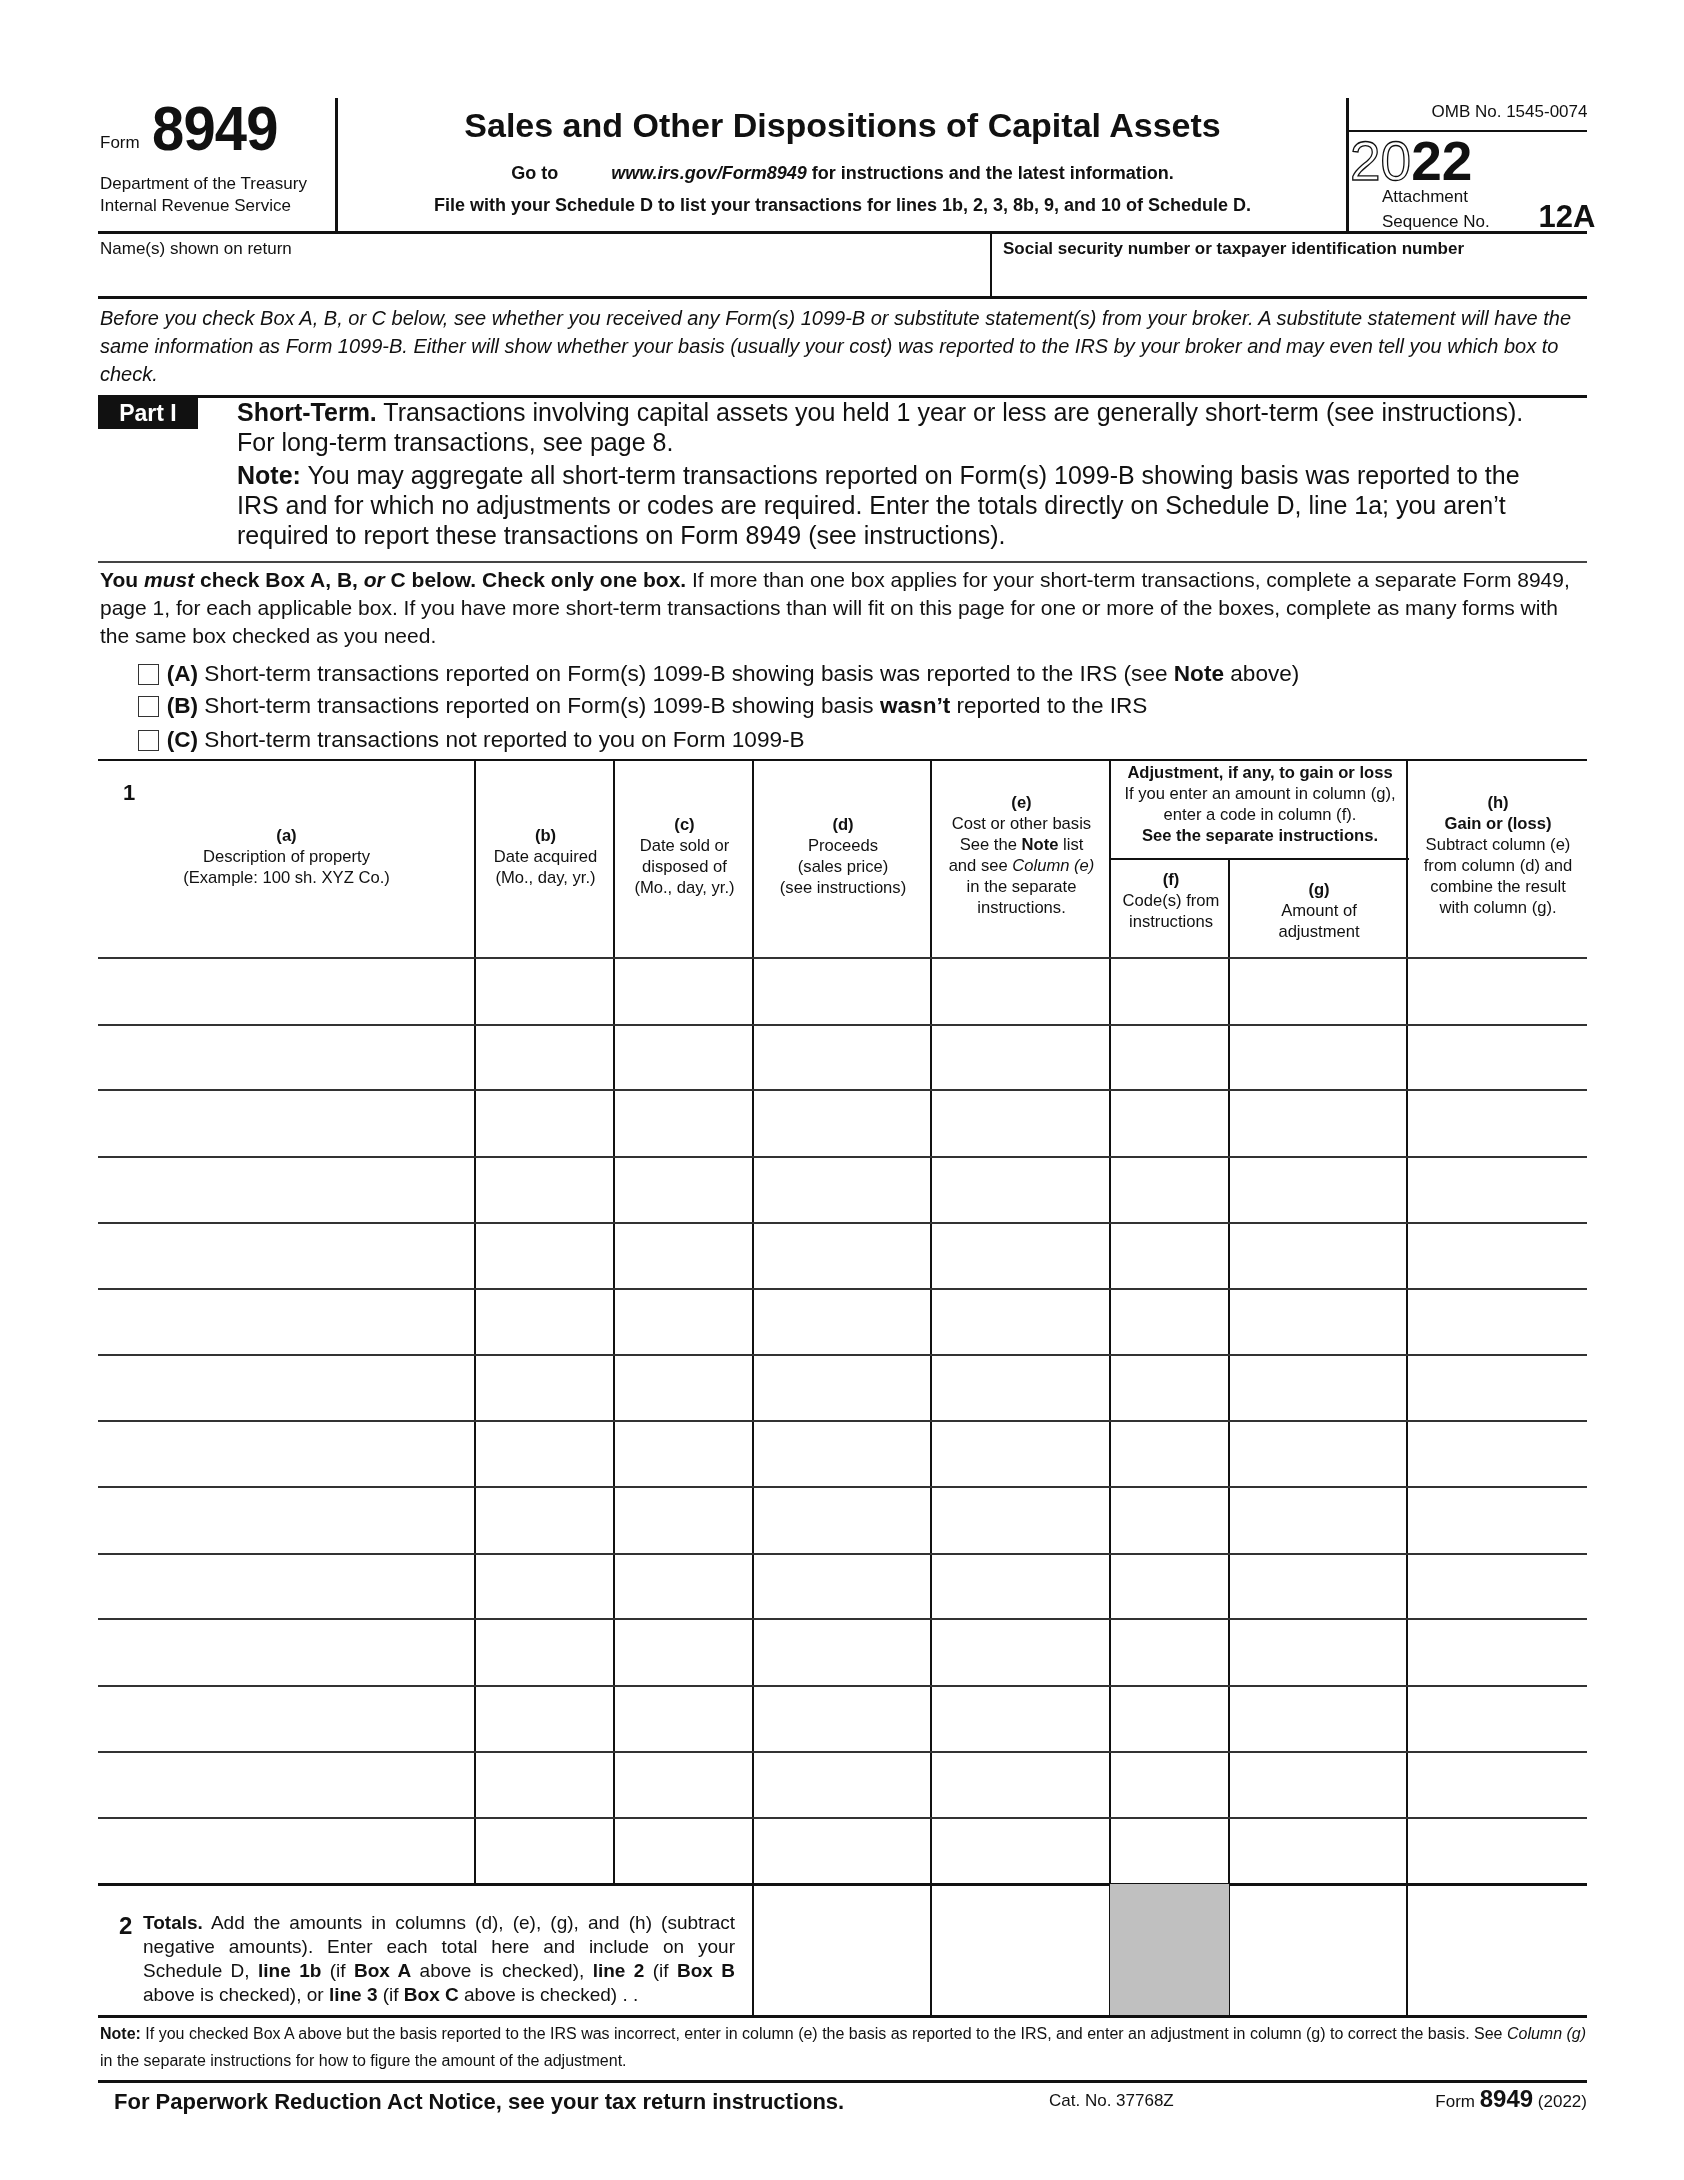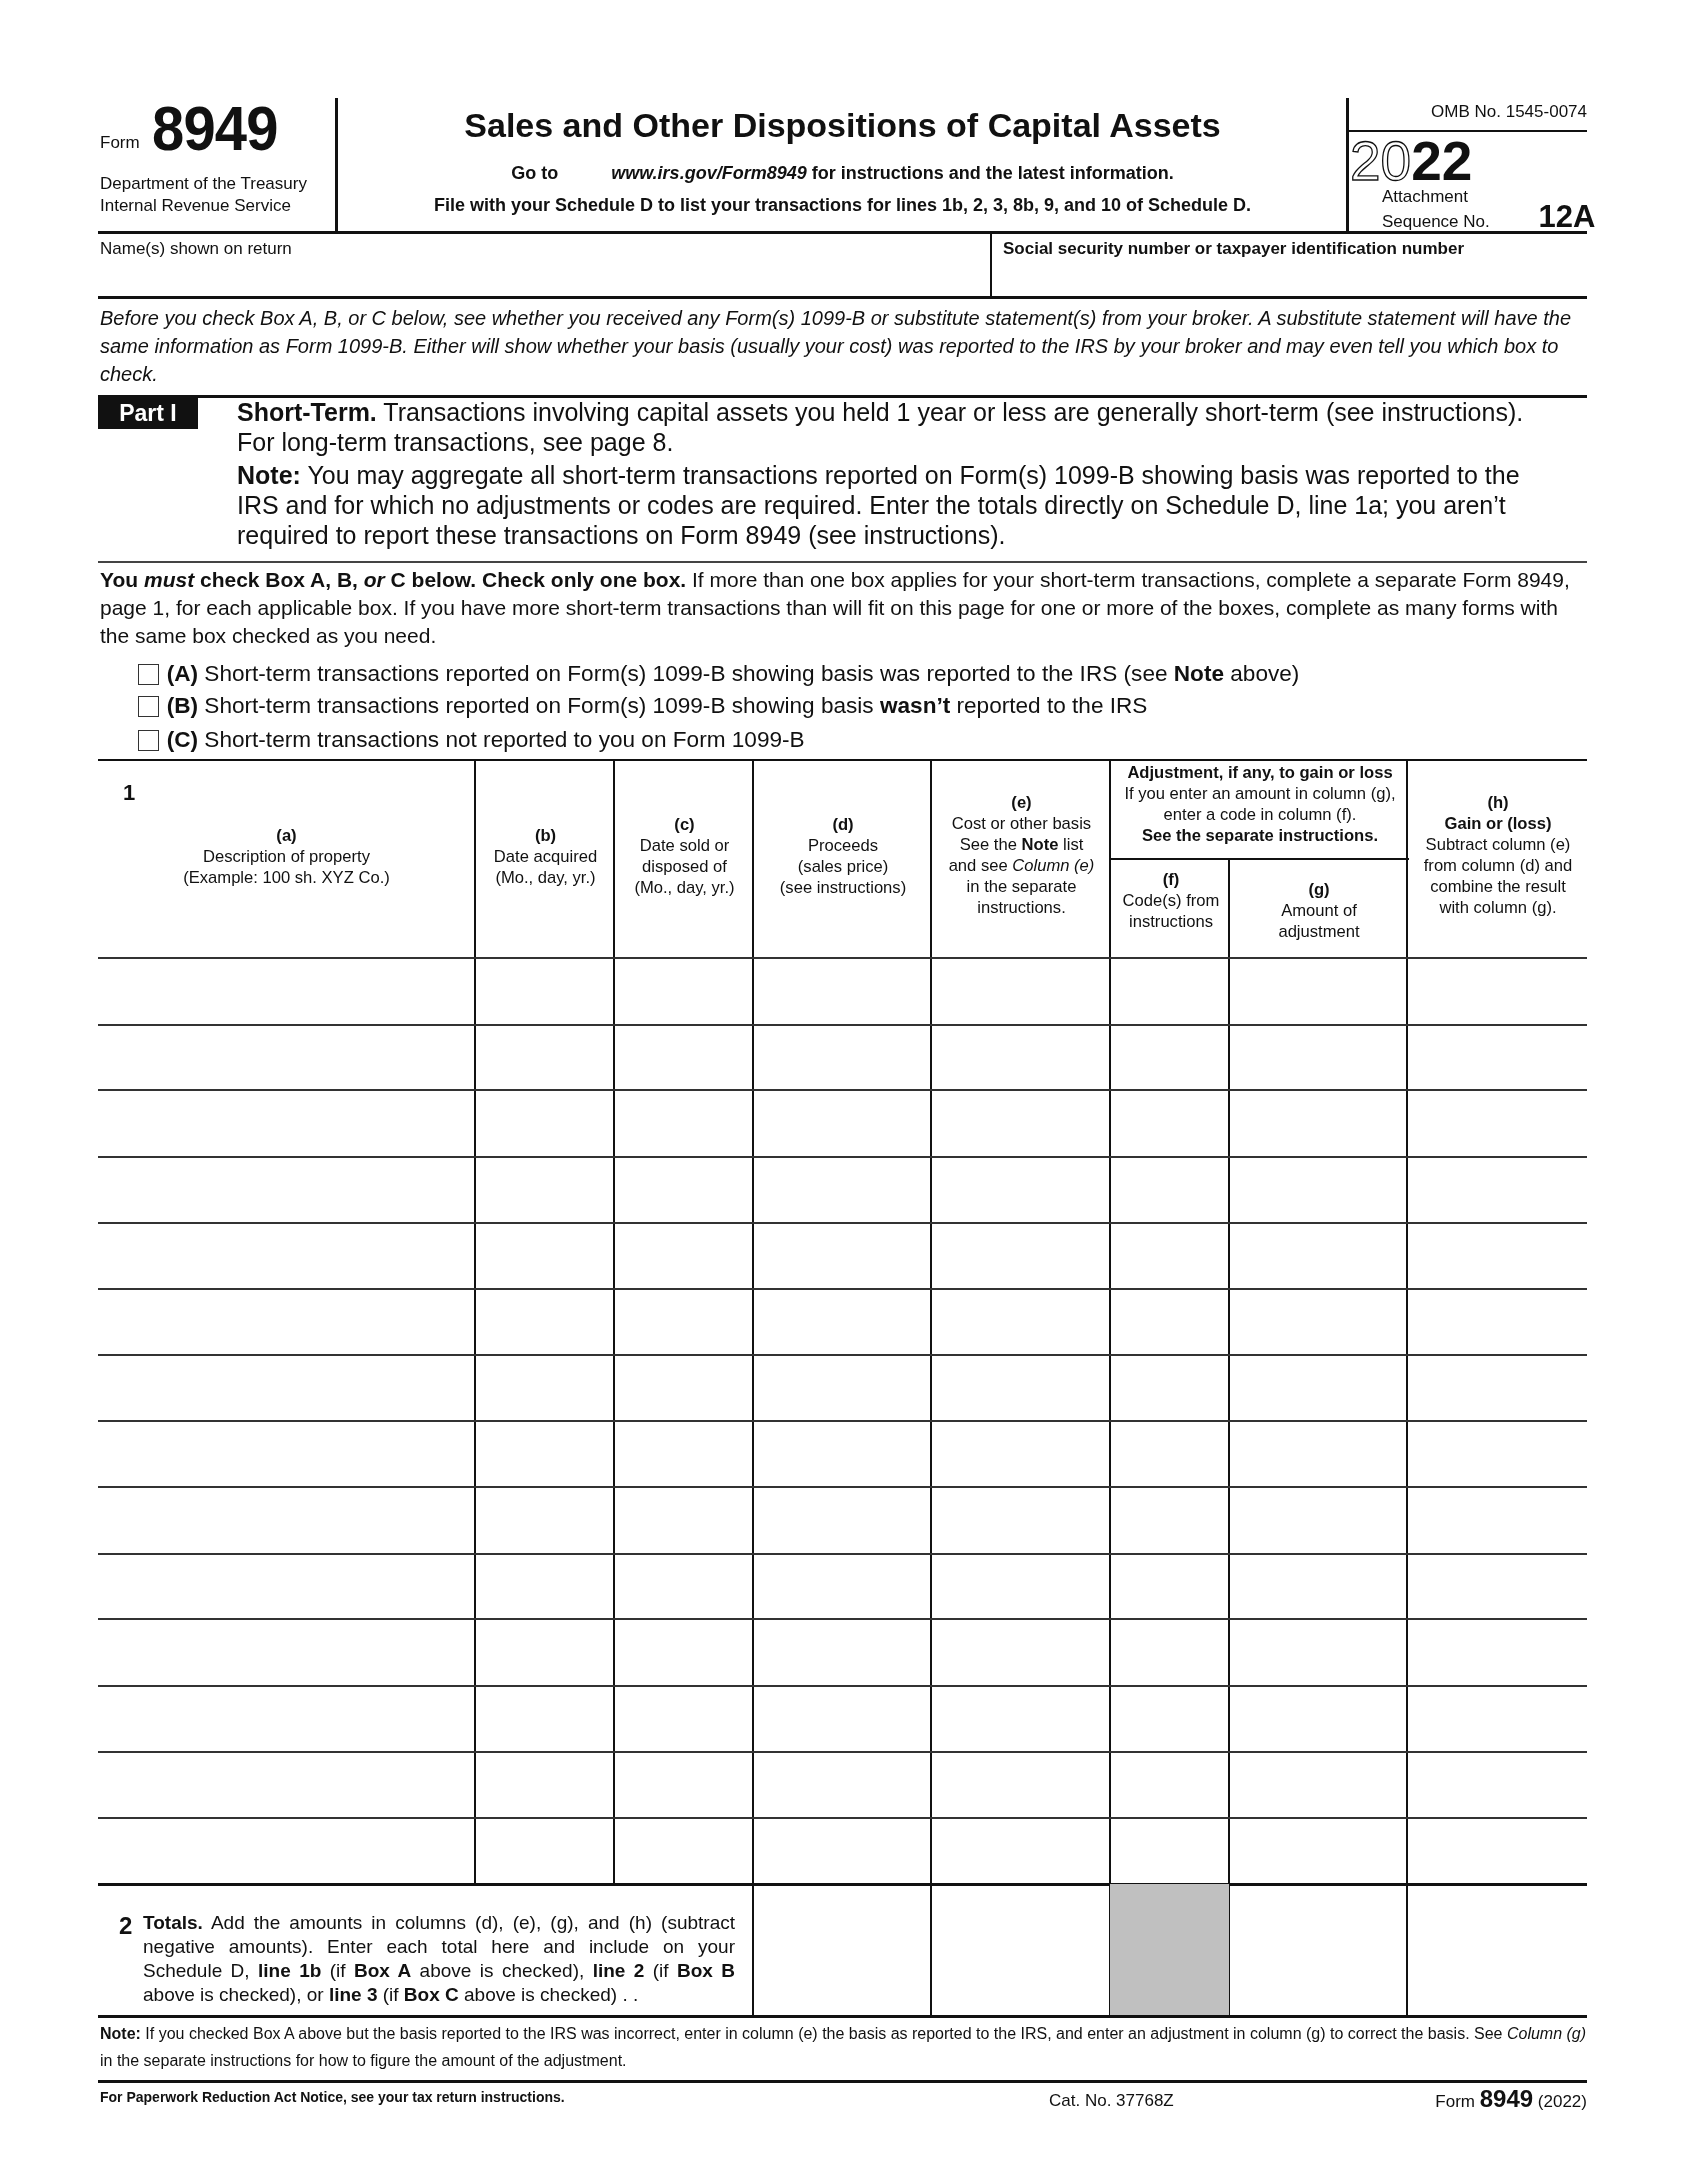--- a/index.html
+++ b/index.html
@@ -11,21 +11,21 @@
   .vthick { position:absolute; background:#111; width:2.6px; }
 
   
   #form-word { left:100px; top:133px; font-size:17px; }
   #form-number { left:152px; top:92px; font-size:63px; font-weight:bold; letter-spacing:-0.9px; transform:scaleX(0.92); transform-origin:left top; }
   #dept { left:100px; top:173px; font-size:17px; line-height:22px; }
   #title { left:339px; width:1007px; top:106px; text-align:center; font-size:34px; font-weight:bold; }
   #goto { left:339px; width:1007px; top:163px; text-align:center; font-size:18px; font-weight:bold; }
   #goto i { font-style:italic;margin-left:48px; }
   #filewith { left:339px; width:1007px; top:195px; text-align:center; font-size:18px; font-weight:bold; }
-  #omb { left:1350px; width:237px; top:102px; text-align:right; font-size:17px; }
+  #omb { left:1350px; width:237px; top:102px; text-align:center; font-size:17px;padding-left:41px; }
   #year { left:1350px; width:237px; top:134px; text-align:left; font-size:55px; font-weight:bold; line-height:55px; }
   #year .outline { color:#fff; -webkit-text-stroke:1.3px #111; font-weight:normal; }
   #attach { left:1382px; top:187px; font-size:17px; line-height:19.6px; }
   #attach b { font-size:31px;margin-left:44px; }
 
   #names-label { left:100px; top:239px; font-size:17px; }
   #ssn-label { left:1003px; top:239px; font-size:17px; font-weight:bold; }
   .fill-input { position:absolute; border:none; background:transparent; font-family:"Liberation Sans", sans-serif; font-size:19px; outline:none; }
 
   #intro { left:100px; top:304px; width:1487px; font-size:20px; font-style:italic; line-height:28px; }
@@ -42,21 +42,21 @@
   
   .th { position:absolute; text-align:center; font-size:16.6px; line-height:21px; }
   .th b { font-weight:bold; }
   #line1-num { left:123px; top:780px; font-size:22px; font-weight:bold; }
   .cell { position:absolute; cursor:text; }
   #totals-num { left:119px; top:1912px; font-size:24px; font-weight:bold; }
   #totals-text { left:143px; top:1911px; width:592px; font-size:19px; line-height:24px; text-align:justify; }
   #shaded { left:1110px; top:1884px; width:119px; height:131px; background:#c0c0c0; }
 
   #bottom-note { left:100px; top:2020px; width:1491px; font-size:16px; line-height:27px; }
-  #pra { left:100px; top:2089px; font-size:14px; font-weight:bold; }
+  #pra { left:114px; top:2089px; font-size:22px; font-weight:bold; }
   #cat { left:1049px; top:2091px; font-size:17px; }
   #form-foot { left:1414px; top:2085px; width:173px; text-align:right; font-size:17px; }
   #form-foot b { font-size:24px; }
 </style>
 </head>
 <body>
 
 <div class="hline" style="left:98px; top:231px; width:1489px; height:2.6px;"></div>
 <div class="vthick" style="left:335px; top:98px; height:134px;"></div>
 <div class="vthick" style="left:1346px; top:98px; height:134px;"></div>

